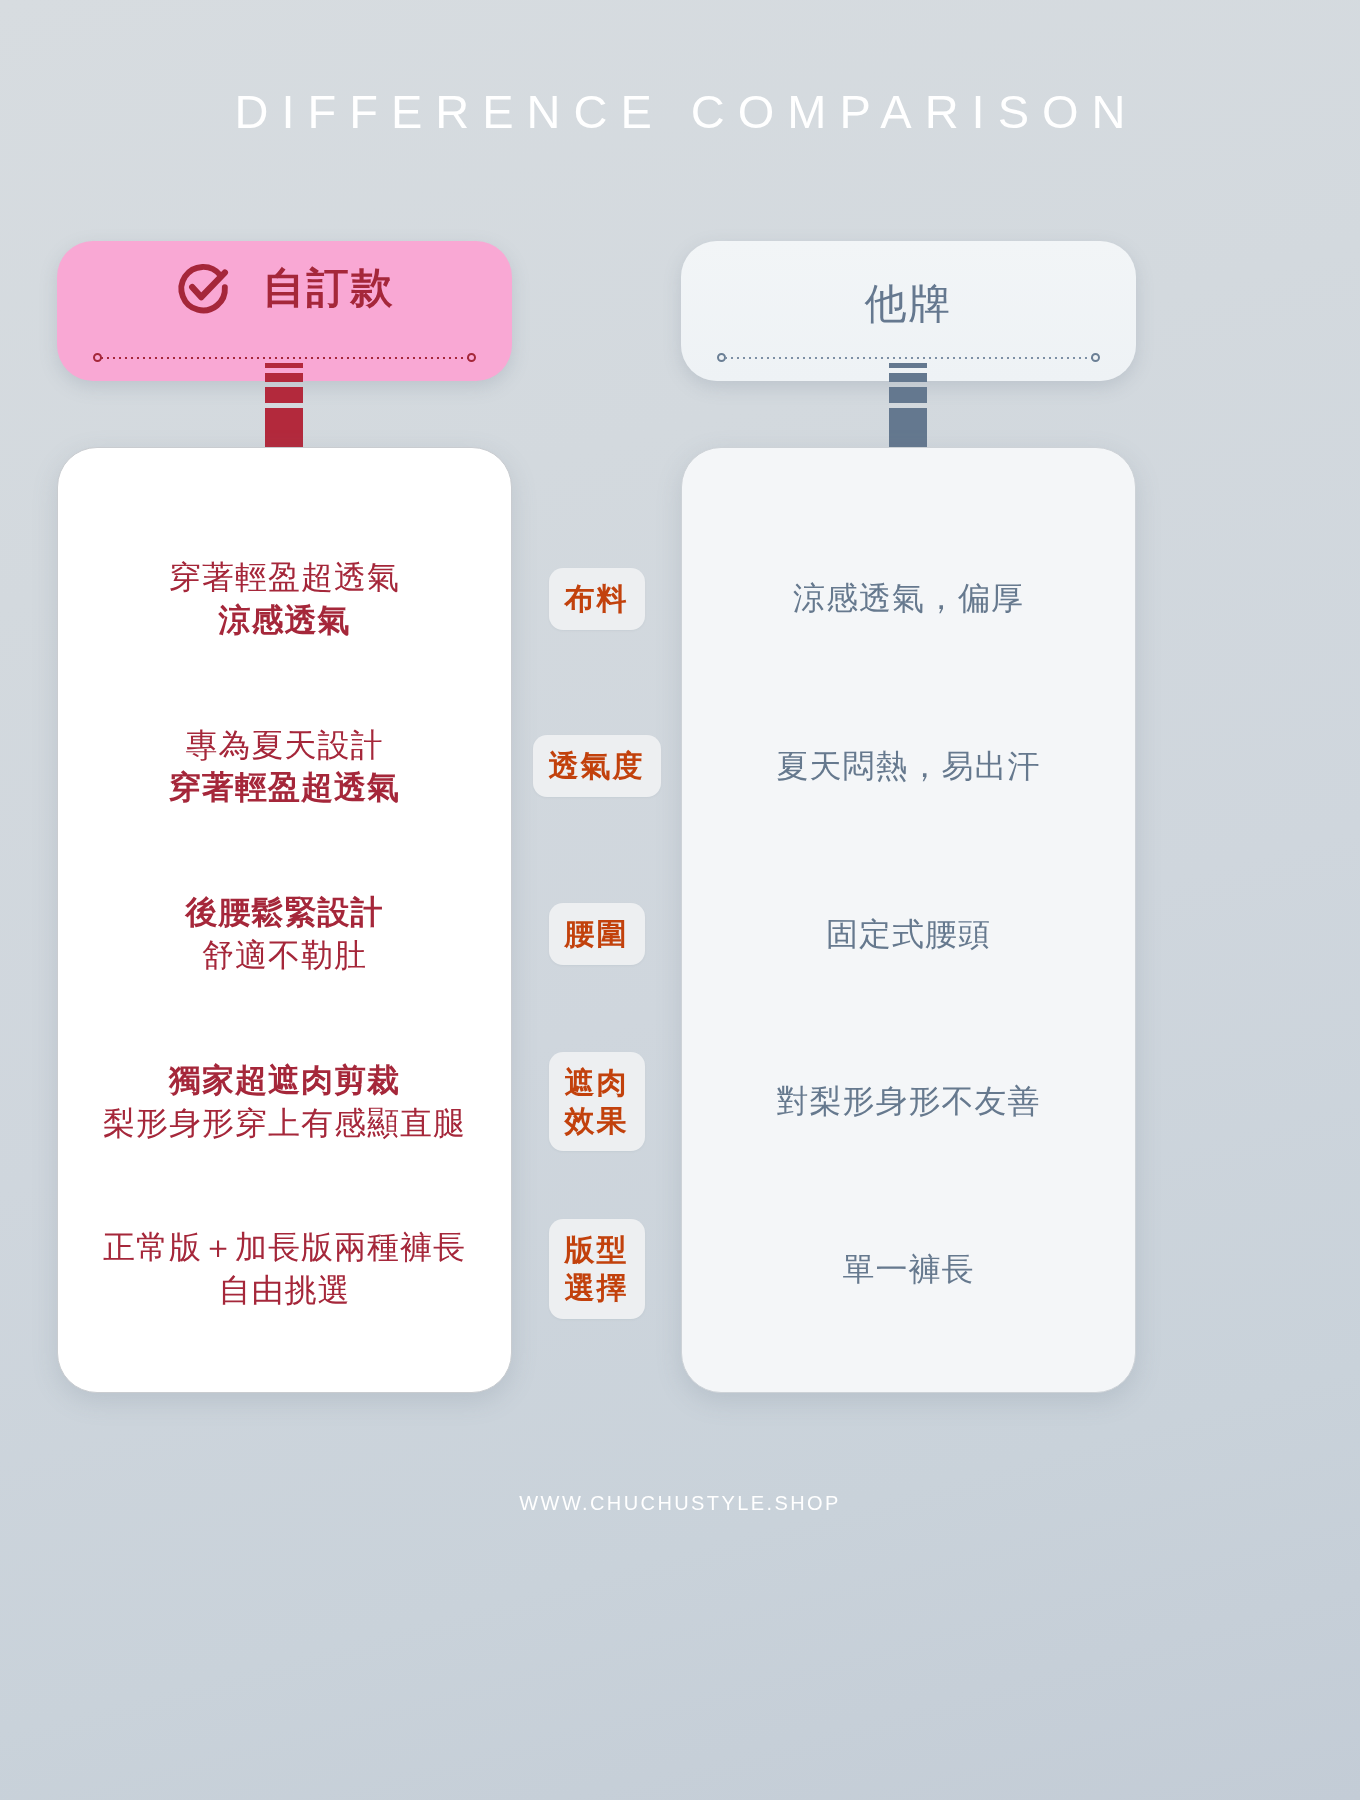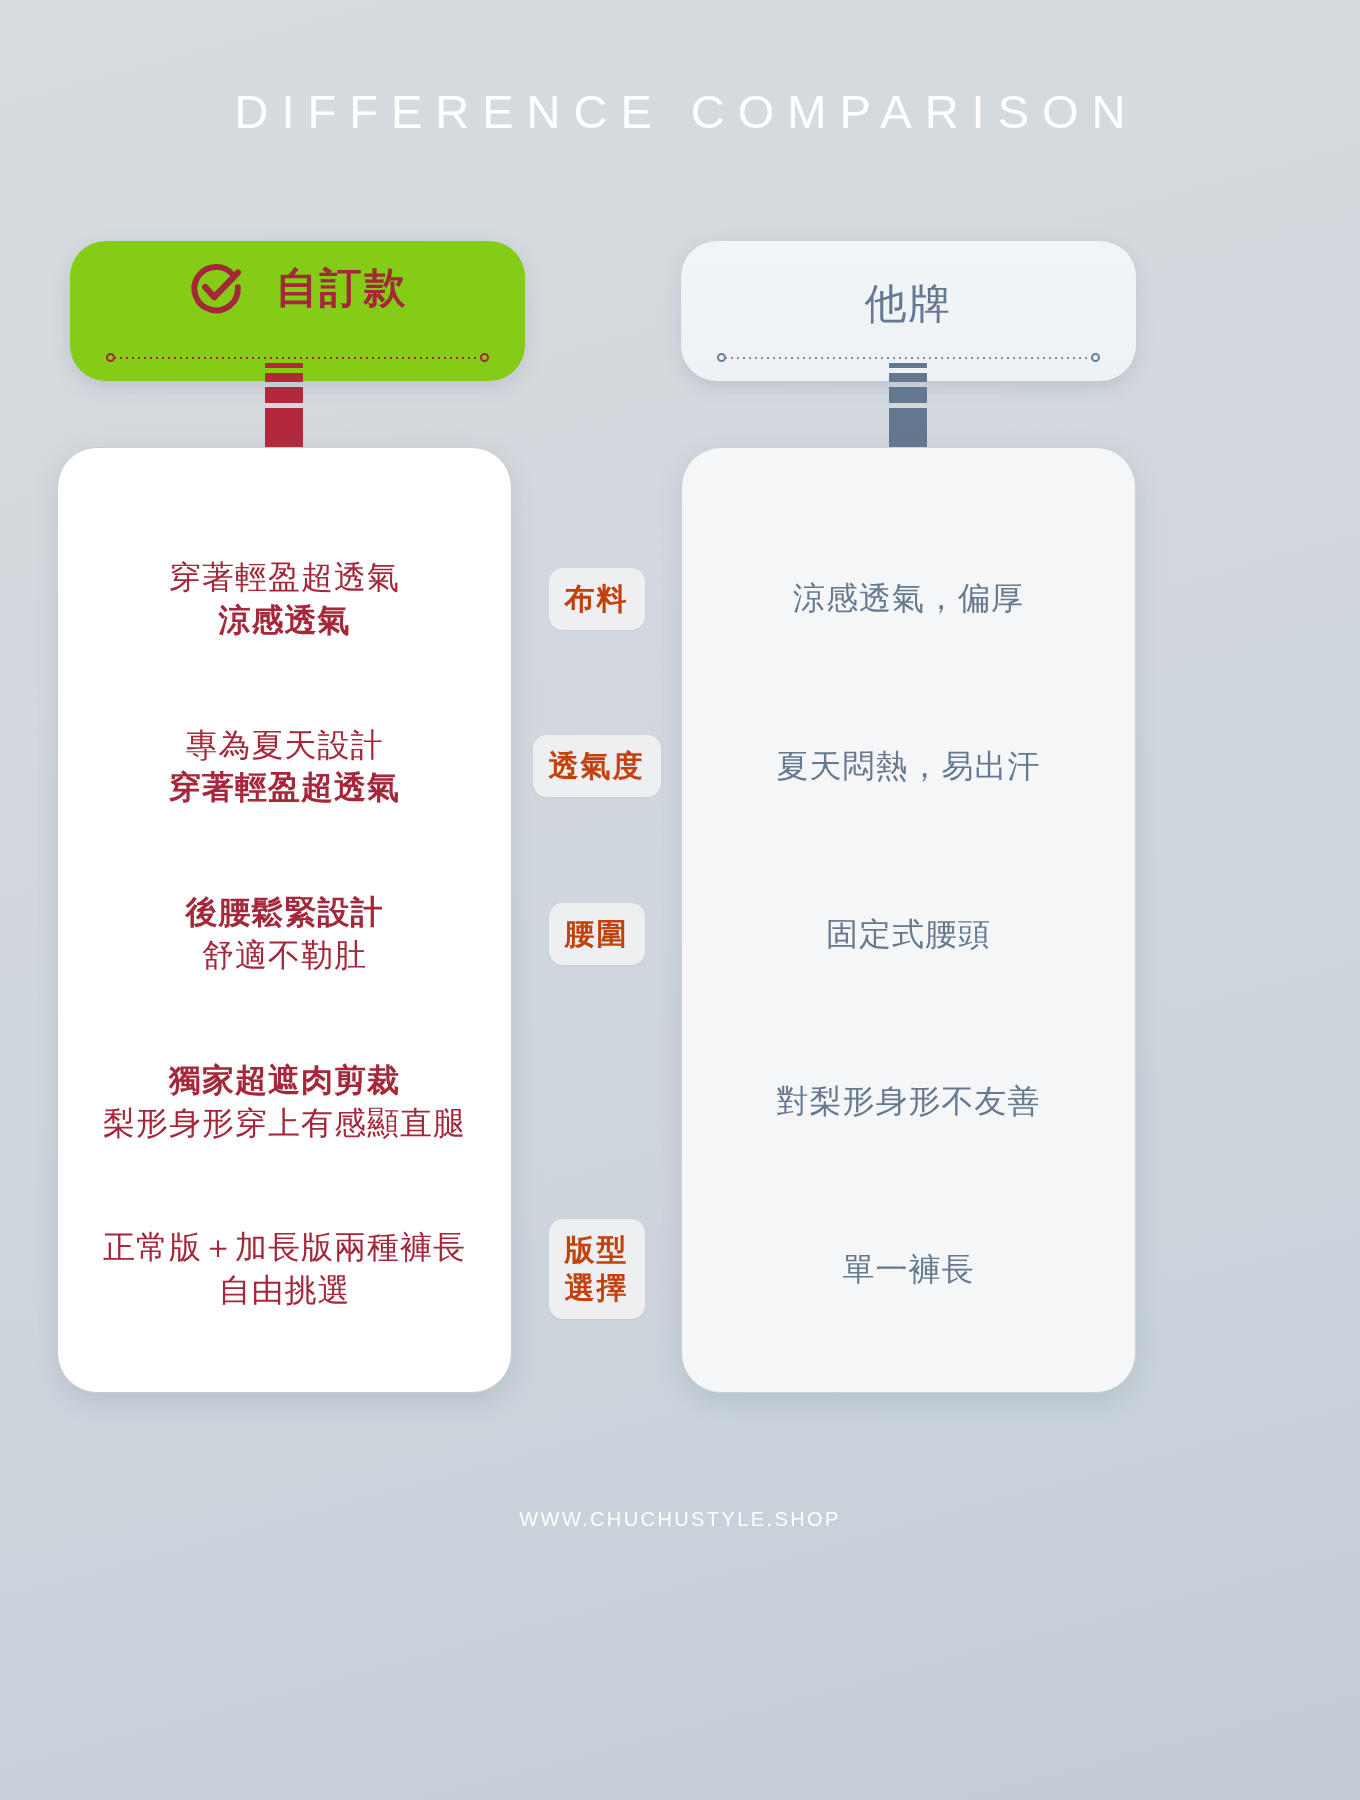--- a/index.html
+++ b/index.html
@@ -33,21 +33,21 @@
 
   
   .head-card {
     position: absolute;
     top: 241px;
     width: 455px;
     height: 140px;
     border-radius: 36px;
     box-shadow: 0 6px 18px rgba(110,125,140,0.22);
   }
-  .head-card-left  { left: 70px;  background: #84cc16; }
+  .head-card-left  { left: 57px;  background: #f9a8d4; }
   .head-card-right { left: 681px; background: linear-gradient(180deg,#f2f5f7 0%, #eef2f5 100%); }
 
   .head-inner {
     position: absolute;
     top: 0; left: 0;
     width: 100%;
     height: 93px;
     display: flex;
     align-items: center;
     justify-content: center;
@@ -181,21 +181,20 @@
   .footer {
     position: absolute;
     top: 1492px;
     left: 0;
     width: 1360px;
     text-align: center;
     color: #ffffff;
     font-size: 20px;
     letter-spacing: 2.4px;
     font-weight: 400;
-    margin-top: 16px;
   }
 </style>
 </head>
 <body>
 
 <div class="title">DIFFERENCE COMPARISON</div>
 
 <div class="head-card head-card-left">
   <div class="head-inner">
     <svg class="check-icon" viewBox="0 0 64 64">
@@ -279,20 +278,24 @@
     <div class="cell right">
       <span class="line-a">固定式腰頭</span>
     </div>
   </div>
 
   <div class="row">
     <div class="cell left">
       <span class="line-b">獨家超遮肉剪裁</span>
       <span class="line-a">梨形身形穿上有感顯直腿</span>
     </div>
+    <div class="cell mid">
+      <span class="pill">遮肉
+效果</span>
+    </div>
     <div class="cell right">
       <span class="line-a">對梨形身形不友善</span>
     </div>
   </div>
 
   <div class="row">
     <div class="cell left">
       <span class="line-a">正常版＋加長版兩種褲長</span>
       <span class="line-a">自由挑選</span>
     </div>

